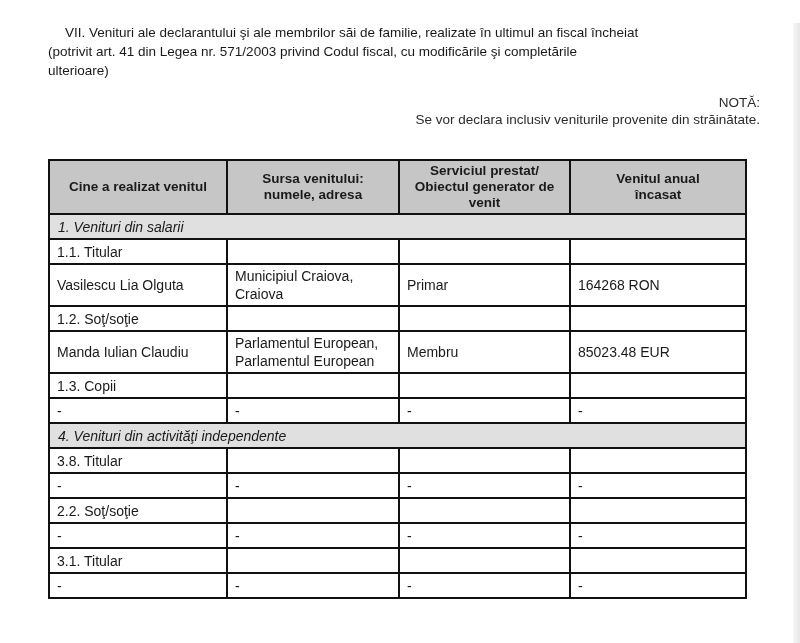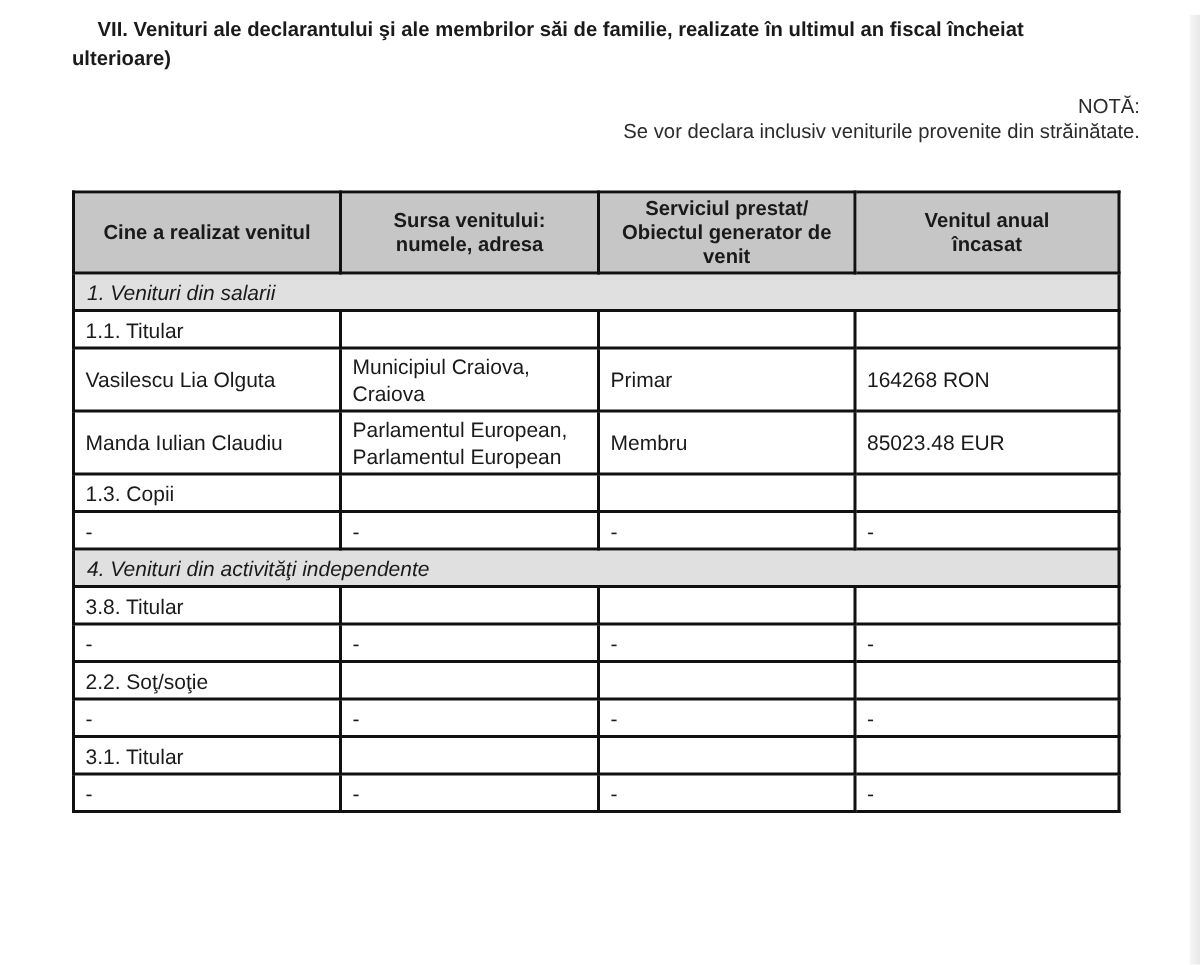--- a/index.html
+++ b/index.html
@@ -8,22 +8,22 @@
     width: 800px; height: 643px;
     background: #ffffff;
     overflow: hidden;
     font-family: "Liberation Sans", "DejaVu Sans", sans-serif;
     color: #1a1a1a;
     position: relative;
   }
   .page { position: relative; width: 800px; height: 643px; }
 
   .title {
-    margin: 10px 34px 0 48px;
-    font-weight: 700;
+    margin: 23px 34px 0 48px;
+    font-weight: 400;
     font-size: 13.5px;
     line-height: 19px;
     color: #1a1a1a;
   }
   .title .t-line.indent { padding-left: 17px; }
 
   .note {
     margin: 14px 40px 0 65px;
     font-size: 13.5px;
     line-height: 17px;
@@ -78,20 +78,21 @@
     background: linear-gradient(to right, #f7f7f7, #e7e7e7);
   }
 </style>
 </head>
 <body>
 
 <div class="page">
 
   <div class="title">
     <div class="t-line indent">VII. Venituri ale declarantului şi ale membrilor săi de familie, realizate în ultimul an fiscal încheiat</div>
+    <div class="t-line">(potrivit art. 41 din Legea nr. 571/2003 privind Codul fiscal, cu modificările şi completările</div>
     <div class="t-line">ulterioare)</div>
   </div>
 
   <div class="note">
     <div>NOTĂ:</div>
     <div>Se vor declara inclusiv veniturile provenite din străinătate.</div>
   </div>
 
   <table class="income-table">
     <colgroup>
@@ -122,20 +123,26 @@
           <td></td>
         </tr>
         <tr>
           <td>Vasilescu Lia Olguta</td>
           <td>Municipiul Craiova,
 Craiova</td>
           <td>Primar</td>
           <td>164268 RON</td>
         </tr>
         <tr>
+          <td>1.2. Soţ/soţie</td>
+          <td></td>
+          <td></td>
+          <td></td>
+        </tr>
+        <tr>
           <td>Manda Iulian Claudiu</td>
           <td>Parlamentul European,
 Parlamentul European</td>
           <td>Membru</td>
           <td>85023.48 EUR</td>
         </tr>
         <tr>
           <td>1.3. Copii</td>
           <td></td>
           <td></td>

